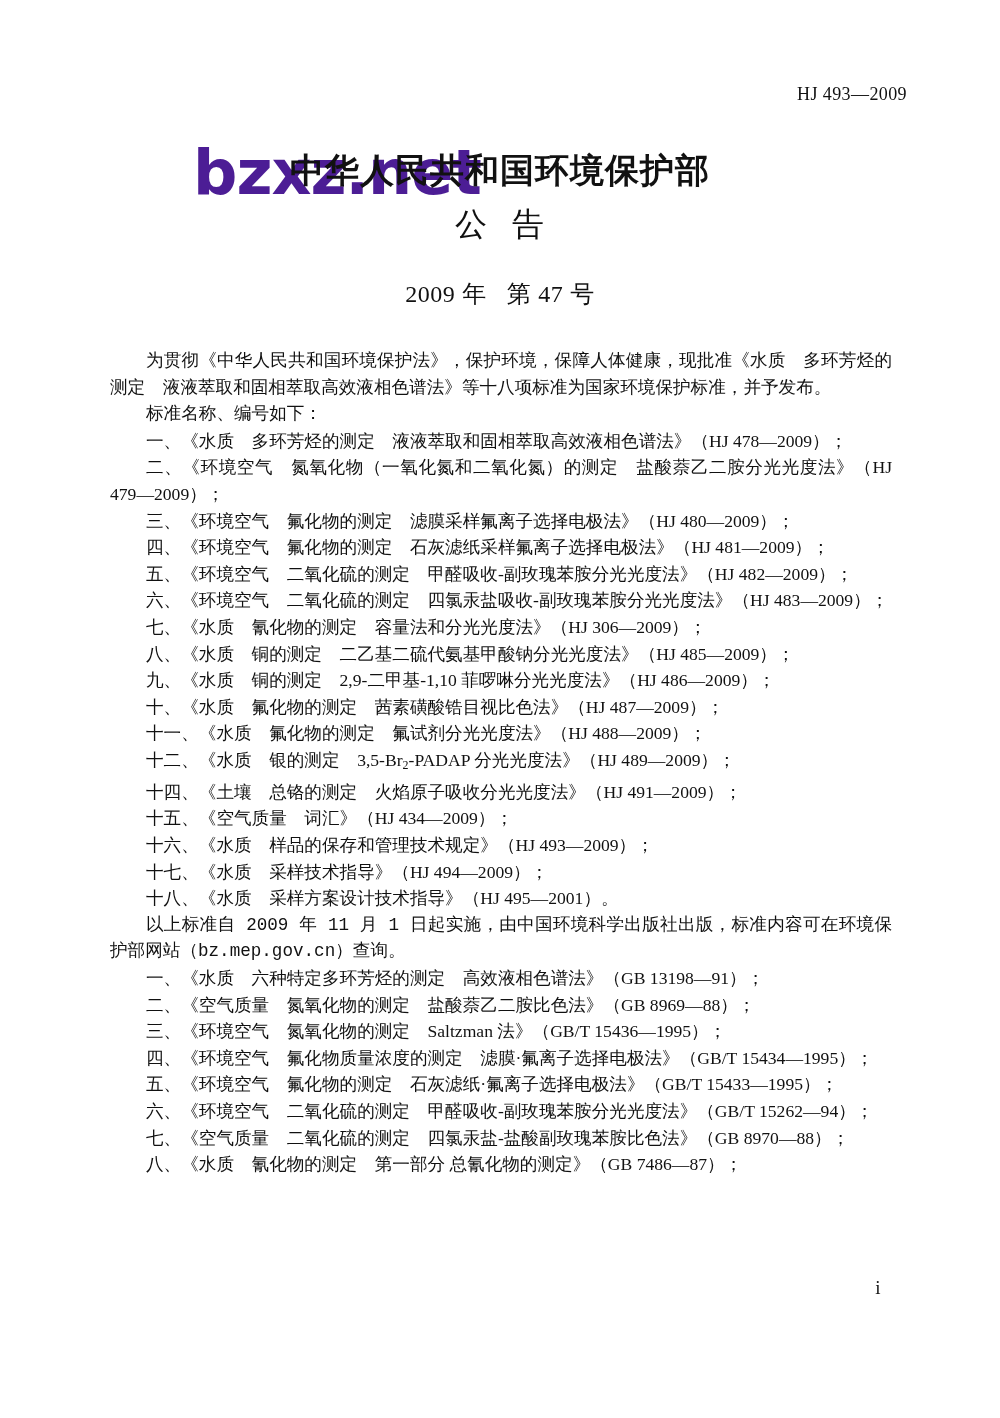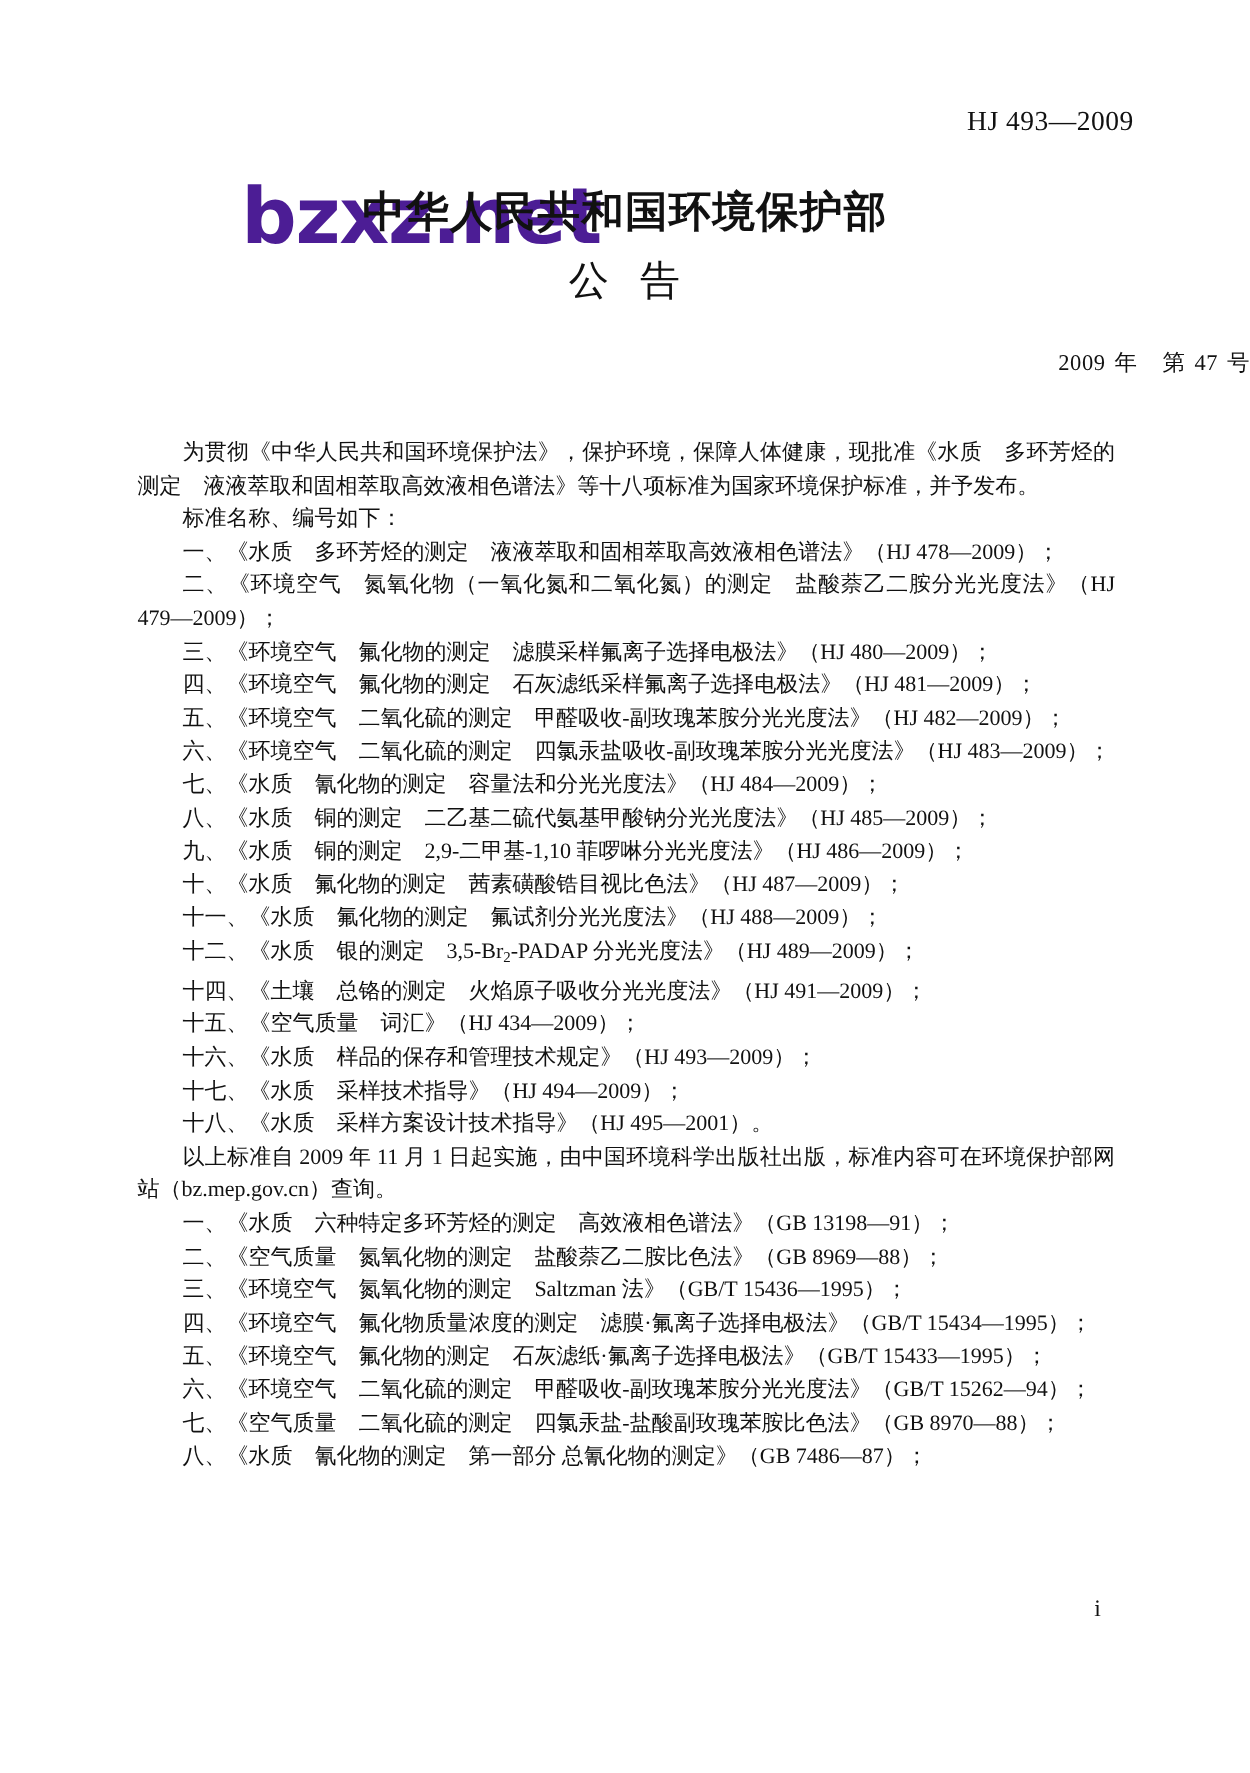--- a/index.html
+++ b/index.html
@@ -18,21 +18,21 @@
     height: 1418px;
     background: #ffffff;
     overflow: hidden;
   }
 
   
   .running-head {
     position: absolute;
     top: 84px;
     right: 93px;
-    font-size: 22px;
+    font-size: 18px;
     letter-spacing: 0.4px;
     white-space: nowrap;
   }
 
   
   .watermark {
     position: absolute;
     left: 193px;
     top: 142px;
     font-family: "DejaVu Sans", "Liberation Sans", sans-serif;
@@ -70,22 +70,22 @@
   }
   .doc-kind .gap {
     display: inline-block;
     width: 24px;
   }
   .doc-number {
     position: absolute;
     left: 0;
     top: 278px;
     width: 1000px;
-    text-align: right;
-    font-size: 18px;
+    text-align: center;
+    font-size: 24px;
     letter-spacing: 0.5px;
     z-index: 2;
   }
   .doc-number .sp { display: inline-block; width: 7px; }
   .doc-number .sp-wide { display: inline-block; width: 20px; }
 
   
   .body-text {
     position: absolute;
     left: 110px;
@@ -94,20 +94,21 @@
     font-size: 17.6px;
     line-height: 26.6px;
     text-align: justify;
     text-justify: inter-character;
     z-index: 2;
   }
   .para {
     margin: 0;
     text-indent: 36px;
     text-align: justify;
+    font-family: Liberation Mono, monospace;
   }
   .item {
     margin: 0;
     text-indent: 36px;
     text-align: justify;
     white-space: normal;
   }
   sub {
     font-size: 0.68em;
     vertical-align: -0.28em;
@@ -151,21 +152,21 @@
 
     <p class="para">为贯彻《中华人民共和国环境保护法》，保护环境，保障人体健康，现批准《水质　多环芳烃的测定　液液萃取和固相萃取高效液相色谱法》等十八项标准为国家环境保护标准，并予发布。</p>
     <p class="para">标准名称、编号如下：</p>
 
     <p class="item">一、《水质　多环芳烃的测定　液液萃取和固相萃取高效液相色谱法》（HJ 478—2009）；</p>
     <p class="item">二、《环境空气　氮氧化物（一氧化氮和二氧化氮）的测定　盐酸萘乙二胺分光光度法》（HJ 479—2009）；</p>
     <p class="item">三、《环境空气　氟化物的测定　滤膜采样氟离子选择电极法》（HJ 480—2009）；</p>
     <p class="item">四、《环境空气　氟化物的测定　石灰滤纸采样氟离子选择电极法》（HJ 481—2009）；</p>
     <p class="item">五、《环境空气　二氧化硫的测定　甲醛吸收-副玫瑰苯胺分光光度法》（HJ 482—2009）；</p>
     <p class="item">六、《环境空气　二氧化硫的测定　四氯汞盐吸收-副玫瑰苯胺分光光度法》（HJ 483—2009）；</p>
-    <p class="item">七、《水质　氰化物的测定　容量法和分光光度法》（HJ 484—2009）；</p>
+    <p class="item">七、《水质　氰化物的测定　容量法和分光光度法》（HJ 306—2009）；</p>
     <p class="item">八、《水质　铜的测定　二乙基二硫代氨基甲酸钠分光光度法》（HJ 485—2009）；</p>
     <p class="item">九、《水质　铜的测定　2,9-二甲基-1,10 菲啰啉分光光度法》（HJ 486—2009）；</p>
     <p class="item">十、《水质　氟化物的测定　茜素磺酸锆目视比色法》（HJ 487—2009）；</p>
     <p class="item">十一、《水质　氟化物的测定　氟试剂分光光度法》（HJ 488—2009）；</p>
 
     <p class="item"><span>十二、《水质　银的测定　3,5-Br</span><sub>2</sub><span>-PADAP 分光光度法》（HJ 489—2009）；</span></p>
 
     <p class="item">十四、《土壤　总铬的测定　火焰原子吸收分光光度法》（HJ 491—2009）；</p>
     <p class="item">十五、《空气质量　词汇》（HJ 434—2009）；</p>
     <p class="item">十六、《水质　样品的保存和管理技术规定》（HJ 493—2009）；</p>

